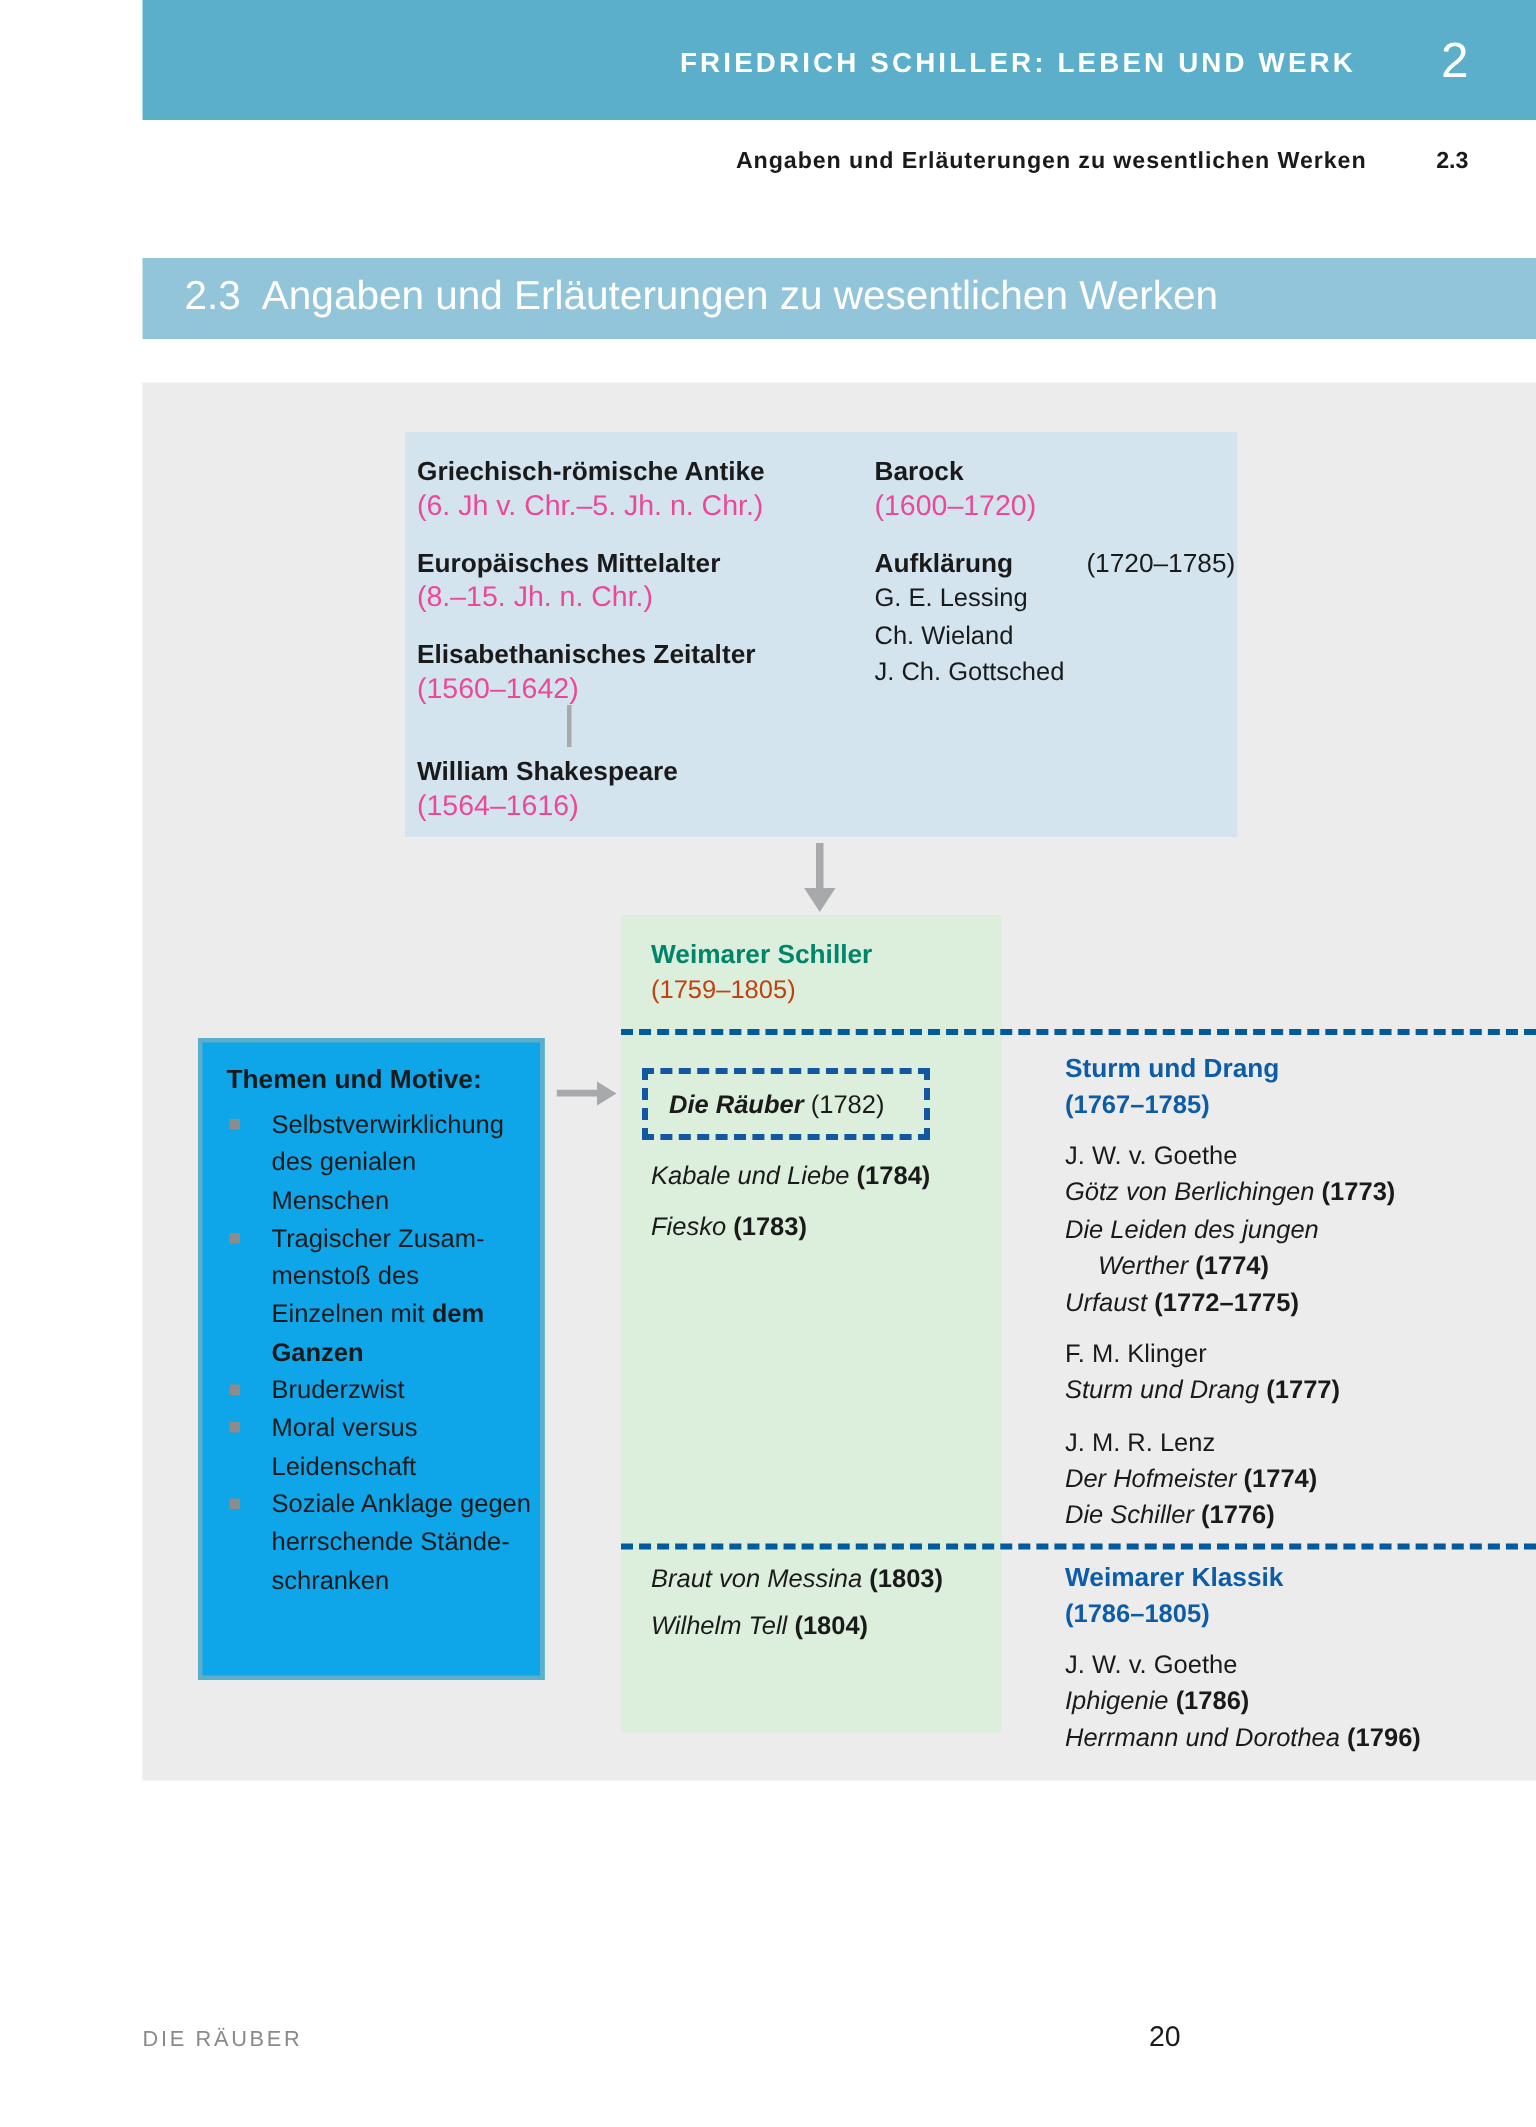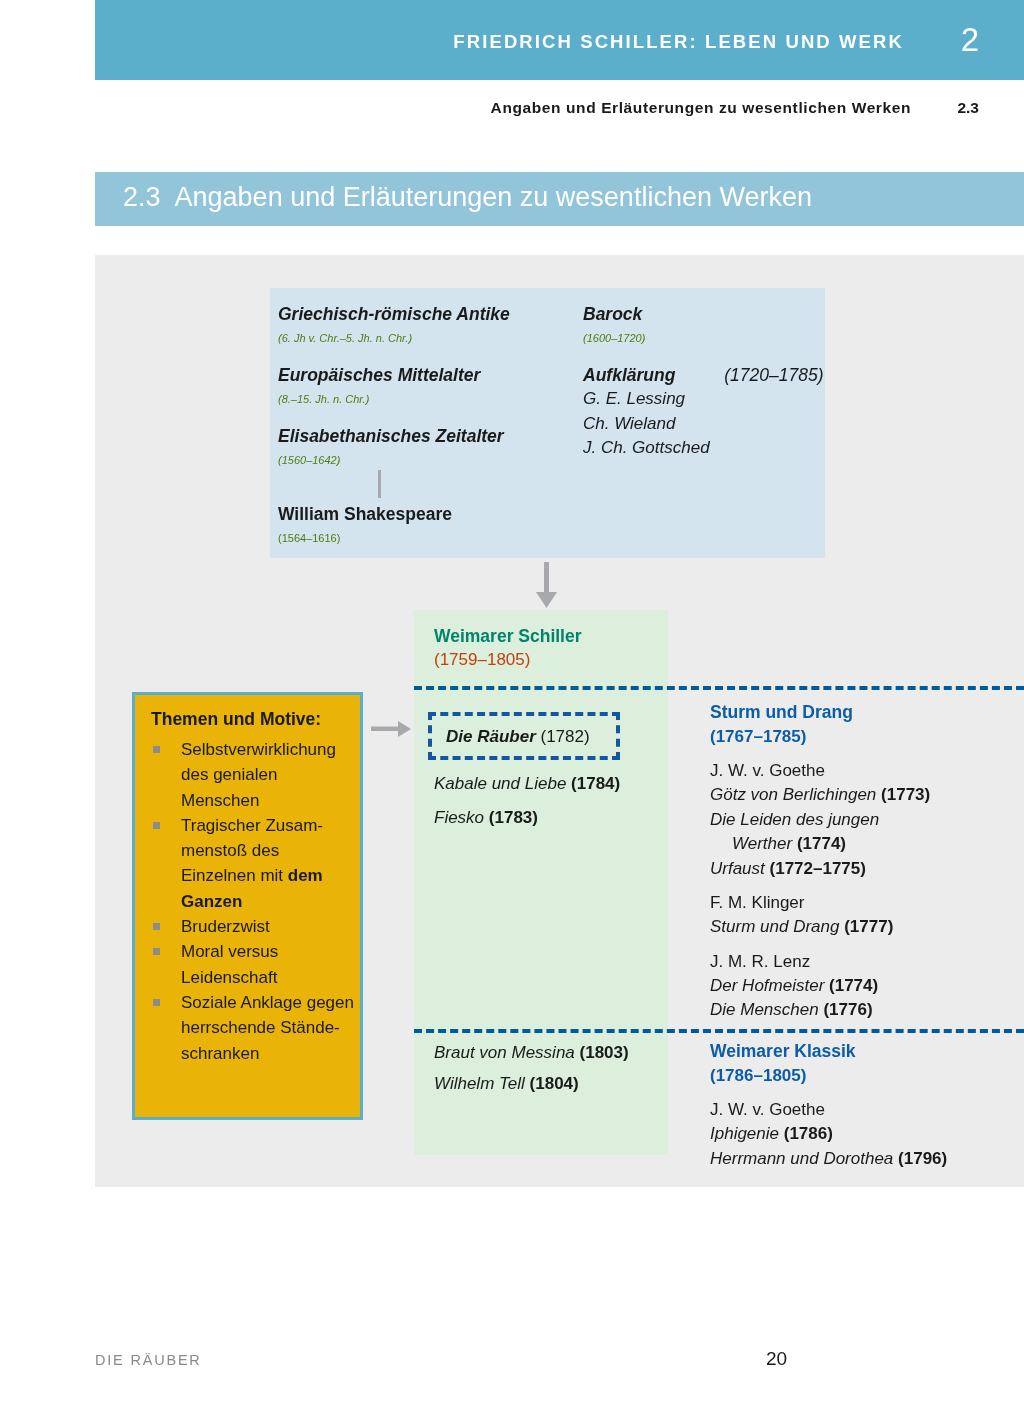--- a/index.html
+++ b/index.html
@@ -91,28 +91,28 @@
     background: #D3E4EF;
   }
   .blue-col-left {
     position: absolute;
     left: 278px; top: 302px; width: 300px;
   }
   .blue-col-right {
     position: absolute;
     left: 583px; top: 302px; width: 240px;
   }
-  .era-block { margin-bottom: 13px; font-style: italic; }
+  .era-block { margin-bottom: 13px; }
   .era-name {
     font-size: 17.5px; font-weight: 700; color: #1a1a1a;
     line-height: 24px; white-space: nowrap;
   }
   .era-name .reg { font-weight: 400; margin-left: 44px; }
   .era-dates {
-    font-size: 11px; font-weight: 400; color: #4d7c0f;
+    font-size: 19px; font-weight: 400; color: #ec4899;
     line-height: 24px; white-space: nowrap;
   }
   .era-person {
     font-size: 17px; font-weight: 400; color: #1a1a1a;
     line-height: 24.5px; white-space: nowrap;
   }
   .connector-vline {
     position: absolute;
     left: 378px; top: 470px;
     width: 3px; height: 28px;
@@ -188,21 +188,21 @@
   .w-kabale { top: 772px; }
   .w-fiesko { top: 806px; }
   .w-braut  { top: 1041px; }
   .w-tell   { top: 1072px; }
 
   
   .themen-box {
     position: absolute;
     left: 132px; top: 692px;
     width: 231px; height: 428px;
-    background: #eab308;
+    background: #0ea5e9;
     border: 3px solid #5BAFCB;
   }
   .themen-title {
     position: absolute;
     left: 16px; top: 14px;
     font-size: 17.5px; font-weight: 700; color: #1a1a1a;
     white-space: nowrap;
   }
   .themen-list {
     position: absolute;
@@ -383,21 +383,21 @@
       <div class="mv-work indent"><span class="ti">Werther</span> <span class="yr">(1774)</span></div>
       <div class="mv-work"><span class="ti">Urfaust</span> <span class="yr">(1772–1775)</span></div>
     </div>
     <div class="mv-group">
       <div class="mv-author">F. M. Klinger</div>
       <div class="mv-work"><span class="ti">Sturm und Drang</span> <span class="yr">(1777)</span></div>
     </div>
     <div class="mv-group">
       <div class="mv-author">J. M. R. Lenz</div>
       <div class="mv-work"><span class="ti">Der Hofmeister</span> <span class="yr">(1774)</span></div>
-      <div class="mv-work"><span class="ti">Die Menschen</span> <span class="yr">(1776)</span></div>
+      <div class="mv-work"><span class="ti">Die Schiller</span> <span class="yr">(1776)</span></div>
     </div>
   </div>
 
   <div class="movement mv-weimar">
     <div class="mv-title">Weimarer Klassik</div>
     <div class="mv-dates">(1786–1805)</div>
     <div class="mv-group">
       <div class="mv-author">J. W. v. Goethe</div>
       <div class="mv-work"><span class="ti">Iphigenie</span> <span class="yr">(1786)</span></div>
       <div class="mv-work"><span class="ti">Herrmann und Dorothea</span> <span class="yr">(1796)</span></div>

